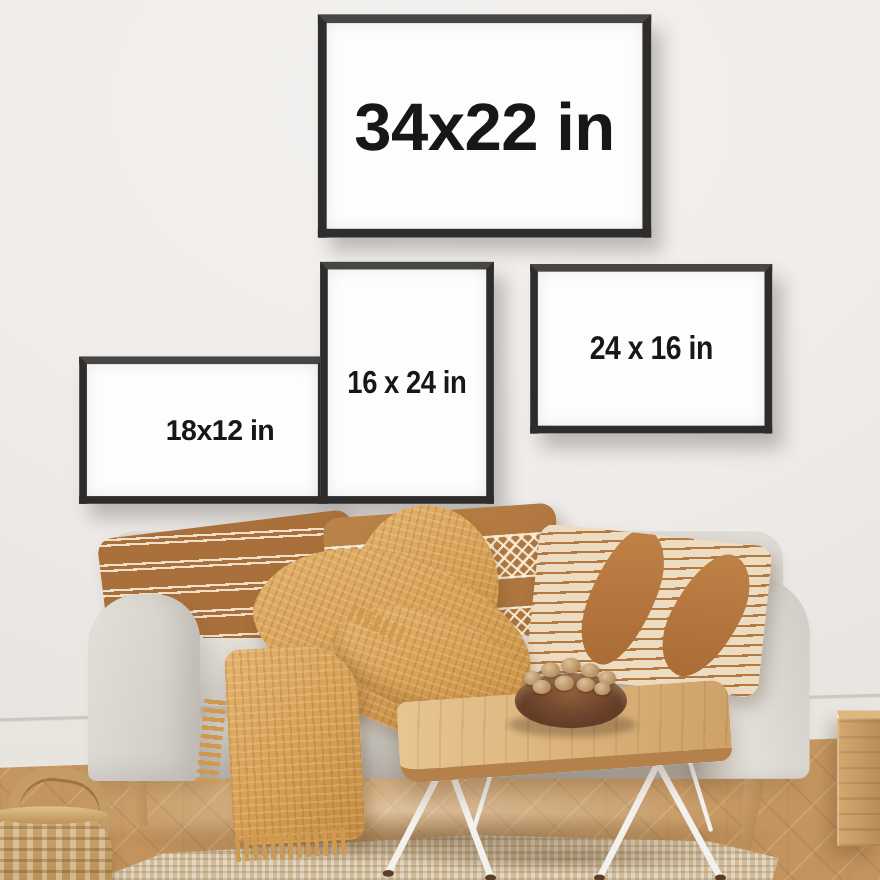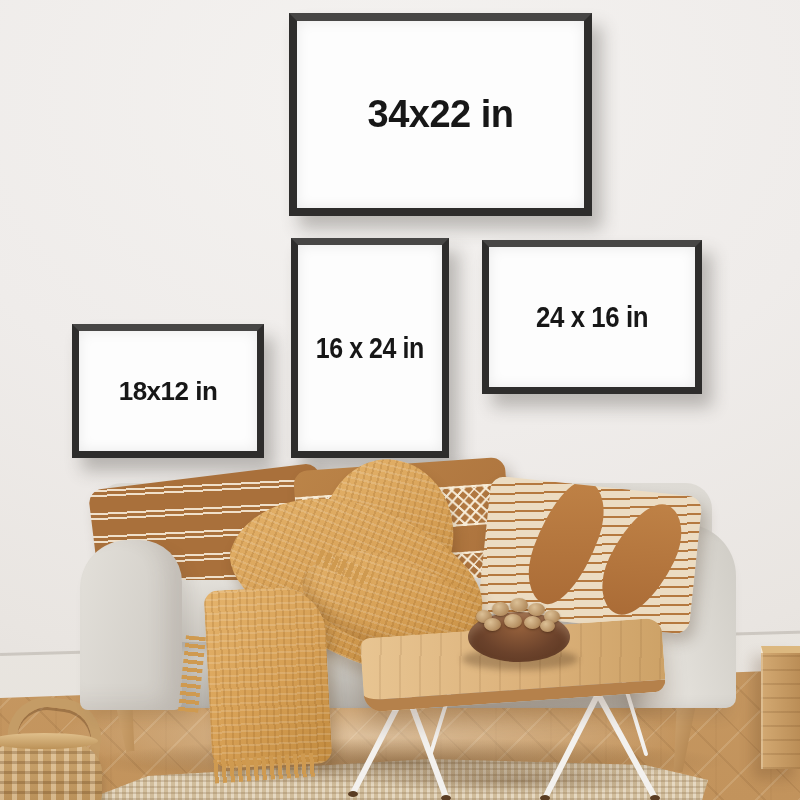--- a/index.html
+++ b/index.html
@@ -54,24 +54,24 @@
         box-shadow:-8px 10px 14px rgba(80,50,25,.22);}
 
   
   .frame{background:#fdfdfd;border:8px solid #2e2d2c;border-top-color:#474645;
         box-shadow:10px 13px 16px rgba(60,55,50,.30), inset 0 0 14px rgba(0,0,0,.08);
         display:flex;align-items:center;justify-content:center;}
   .frame .flabel{font-weight:bold;color:#171717;letter-spacing:-.5px;white-space:nowrap;}
   .f1{left:57px;top:11px;width:195px;height:278px;}
   .f1 .flabel{font-size:37px;}
   .f2{left:289px;top:13px;width:287px;height:187px;}
-  .f2 .flabel{font-size:38px;}
+  .f2 .flabel{font-size:61px;}
   .f3{left:604px;top:26px;width:120px;height:174px;border-width:7px;}
   .f3 .flabel{font-size:23px;}
-  .f4{left:72px;top:324px;width:178px;height:120px;border-width:7px;}
+  .f4{left:72px;top:324px;width:178px;height:120px;border-width:7px;padding-left:32px;}
   .f4 .flabel{font-size:26px;}
   .f5{left:291px;top:238px;width:144px;height:206px;border-width:7px;justify-content:center;}
   .f5 .flabel{font-size:29px;transform:scaleX(.86);}
   .f6{left:482px;top:240px;width:206px;height:140px;border-width:7px;}
   .f6 .flabel{font-size:30px;transform:scaleX(.86);}
 
   
   .sofa-shadow{left:88px;top:738px;width:640px;height:48px;border-radius:50%;
         background:radial-gradient(closest-side, rgba(75,48,22,.38), rgba(75,48,22,0));} 
   .leg-l{left:108px;top:676px;width:34px;height:76px;transform:rotate(-7deg);

